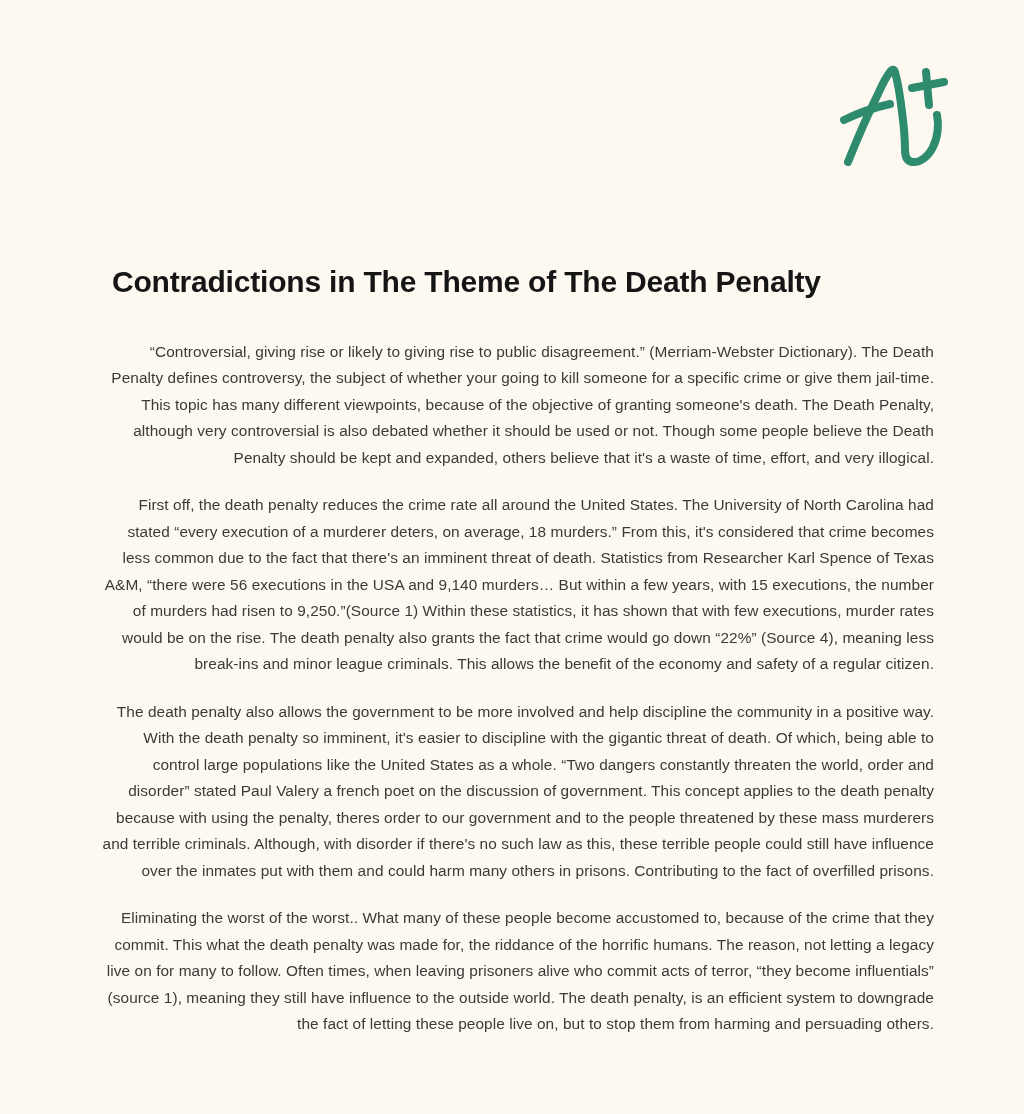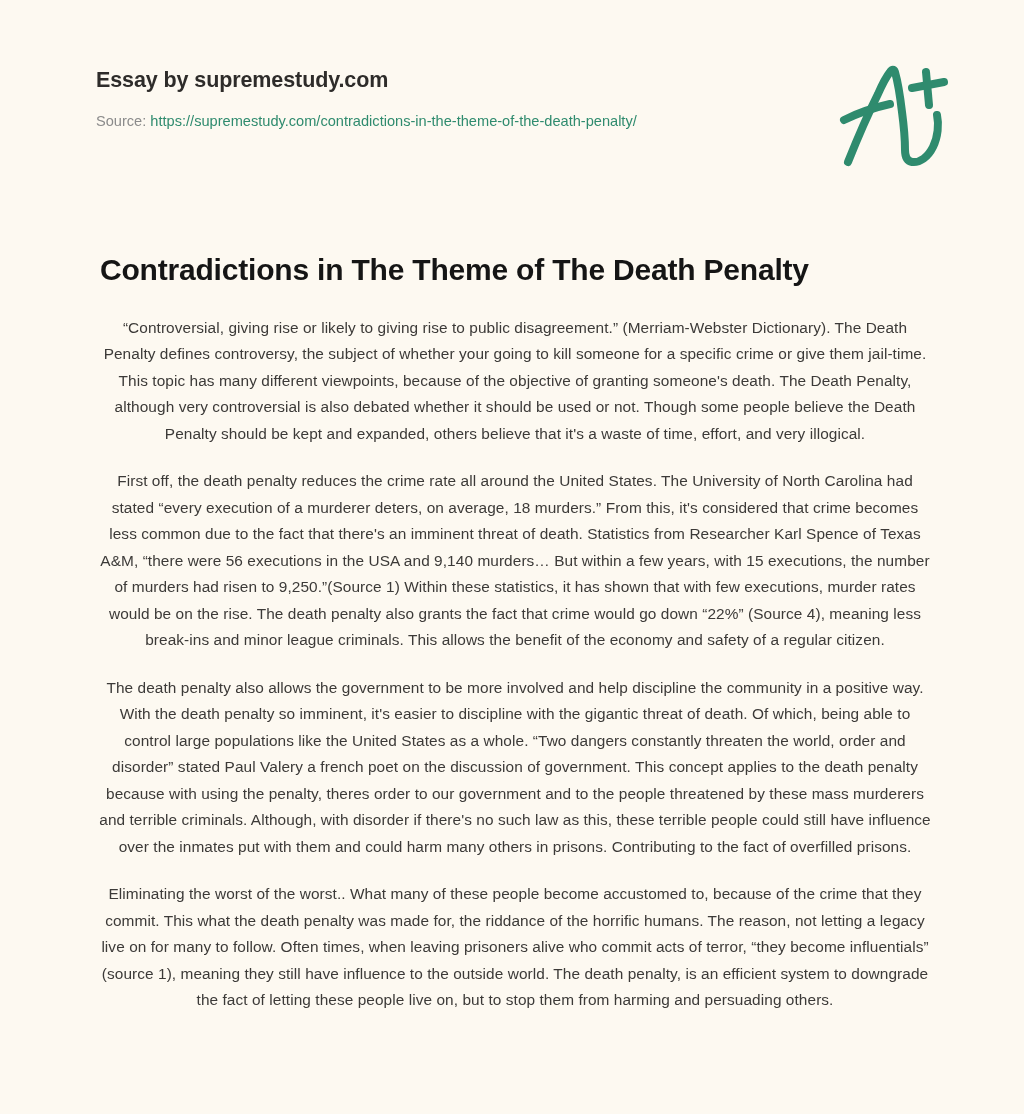--- a/index.html
+++ b/index.html
@@ -72,58 +72,51 @@
 
   
   .article {
     position: absolute;
     left: 96px;
     top: 247px;
     width: 838px;
   }
 
   .article-title {
-    margin: 4px;
+    margin: 16px;
     font-size: 30px;
     font-weight: bold;
     color: #151515;
     letter-spacing: -0.2px;
     line-height: 1.25;
   }
 
   .body-copy {
     margin: 0;
     padding-top: 22px;
   }
 
   .body-copy p {
     margin: 0 0 21px 0;
     font-size: 15.4px;
     line-height: 26.5px;
     color: #3c3a38;
-    text-align: center;
+    text-align: right;
     letter-spacing: 0.005em;
   }
 
   .body-copy p:last-child {
     margin-bottom: 0;
   }
 </style>
 </head>
 <body>
 
 <div class="page">
 
-  <div class="header">
-    <div class="byline">Essay by supremestudy.com</div>
-    <div class="source-line">
-      <span class="source-label">Source:</span>
-      <span class="source-url">https://supremestudy.com/contradictions-in-the-theme-of-the-death-penalty/</span>
-    </div>
-  </div>
 
   <svg class="logo" viewBox="0 0 126 112" aria-hidden="true">
     <g fill="none" stroke="#2f8b6e" stroke-linecap="round" stroke-linejoin="round">
       <path d="M14 104 C22 84 33 58 44 36 C48 27 52 19 56 14 C58 11 60 11 61 14 C63 21 66 37 68 54 C70 69 71 83 71 92 C71 99 73 103 78 104 C86 105 94 99 99 89 C104 79 105 66 103 57" stroke-width="8"></path>
       <path d="M10 62 C22 56 38 50 56 46" stroke-width="8"></path>
       <path d="M78 30 L110 24" stroke-width="8"></path>
       <path d="M92 14 L95 47" stroke-width="8"></path>
     </g>
   </svg>
 

